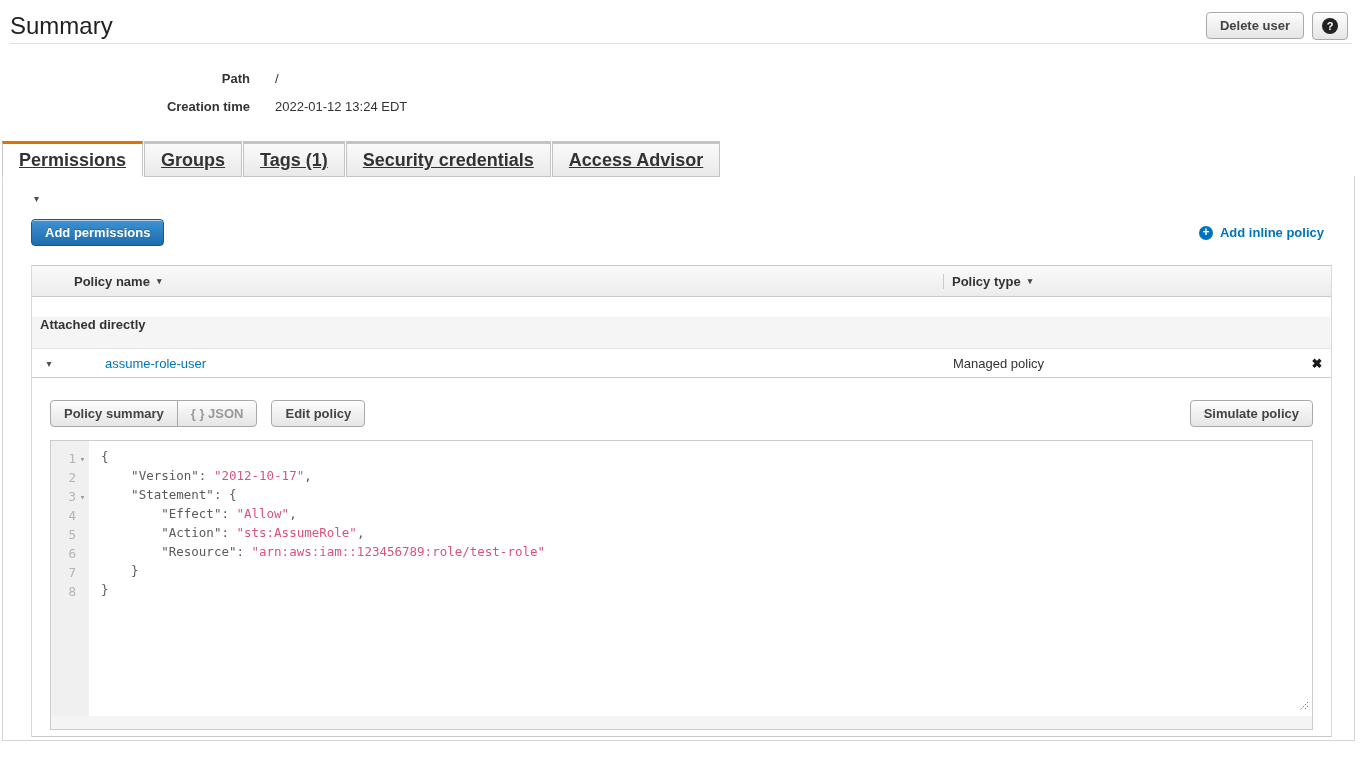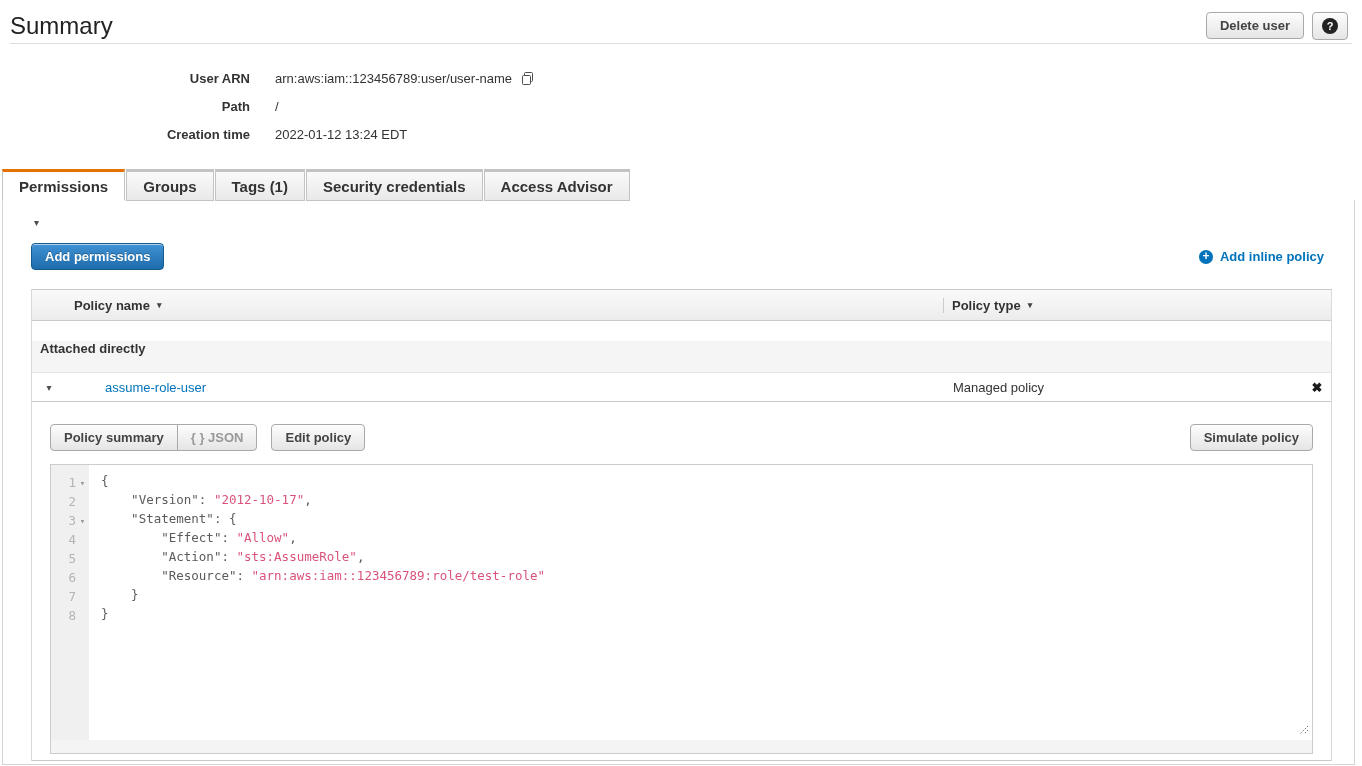--- a/index.html
+++ b/index.html
@@ -31,23 +31,23 @@
 
   
   .details { margin:20px 0 0 0; }
   .detail-row { display:flex; align-items:center; height:28px; }
   .detail-label { width:250px; text-align:right; font-weight:bold; color:#333; }
   .detail-value { margin-left:25px; color:#333; display:flex; align-items:center; gap:8px; }
   .copy-icon { cursor:pointer; display:inline-flex; }
 
   
   .tabs { display:flex; margin:21px 0 0 2px; }
-  .tab { padding:6px 16px 5px 16px; font-weight:bold; font-size:15px; color:#333;
+  .tab { padding:6px 16px 5px 16px; font-weight:bold; font-size:18px; color:#333;
     background:linear-gradient(#fafafa,#e9e9e9); border:1px solid #c3c3c3;
-    border-top:3px solid #c3c3c3; margin-right:1px; cursor:pointer; }
+    border-top:3px solid #c3c3c3; margin-right:1px; cursor:pointer;text-decoration:underline; }
   .tab.active { background:#fff; border-top:3px solid #e27100; border-bottom:1px solid #fff;
     position:relative; top:0; }
 
   
   .tab-panel { margin:0 7px 0 2px; border-left:1px solid #d5d5d5; border-right:1px solid #d5d5d5;
     border-bottom:1px solid #d5d5d5; height:565px; margin-top:-1px; padding-top:17px; background:#fff; }
   .section-header { display:flex; align-items:center; gap:11px; padding-left:31px;
     font-size:15px; color:#333; cursor:pointer; }
   .caret { font-size:10px; color:#4d4d4d; }
 
@@ -108,32 +108,20 @@
   <div class="header-actions">
     <button class="btn">Delete user</button>
     <button class="btn btn-help">
         <span class="qmark">?</span>
       </button>
   </div>
 </div>
 <div class="hr"></div>
 
 <div class="details">
-  <div class="detail-row">
-    <div class="detail-label">User ARN</div>
-    <div class="detail-value">
-      <span>arn:aws:iam::123456789:user/user-name</span>
-      <span class="copy-icon">
-        <svg width="15" height="15" viewBox="0 0 15 15">
-          <rect x="4.5" y="1.5" width="8" height="9" rx="1" fill="#fff" stroke="#4d4d4d"></rect>
-          <rect x="2.5" y="4.5" width="8" height="9" rx="1" fill="#fff" stroke="#4d4d4d"></rect>
-        </svg>
-      </span>
-    </div>
-  </div>
   <div class="detail-row">
     <div class="detail-label">Path</div>
     <div class="detail-value">/</div>
   </div>
   <div class="detail-row">
     <div class="detail-label">Creation time</div>
     <div class="detail-value">2022-01-12 13:24 EDT</div>
   </div>
 </div>
 

